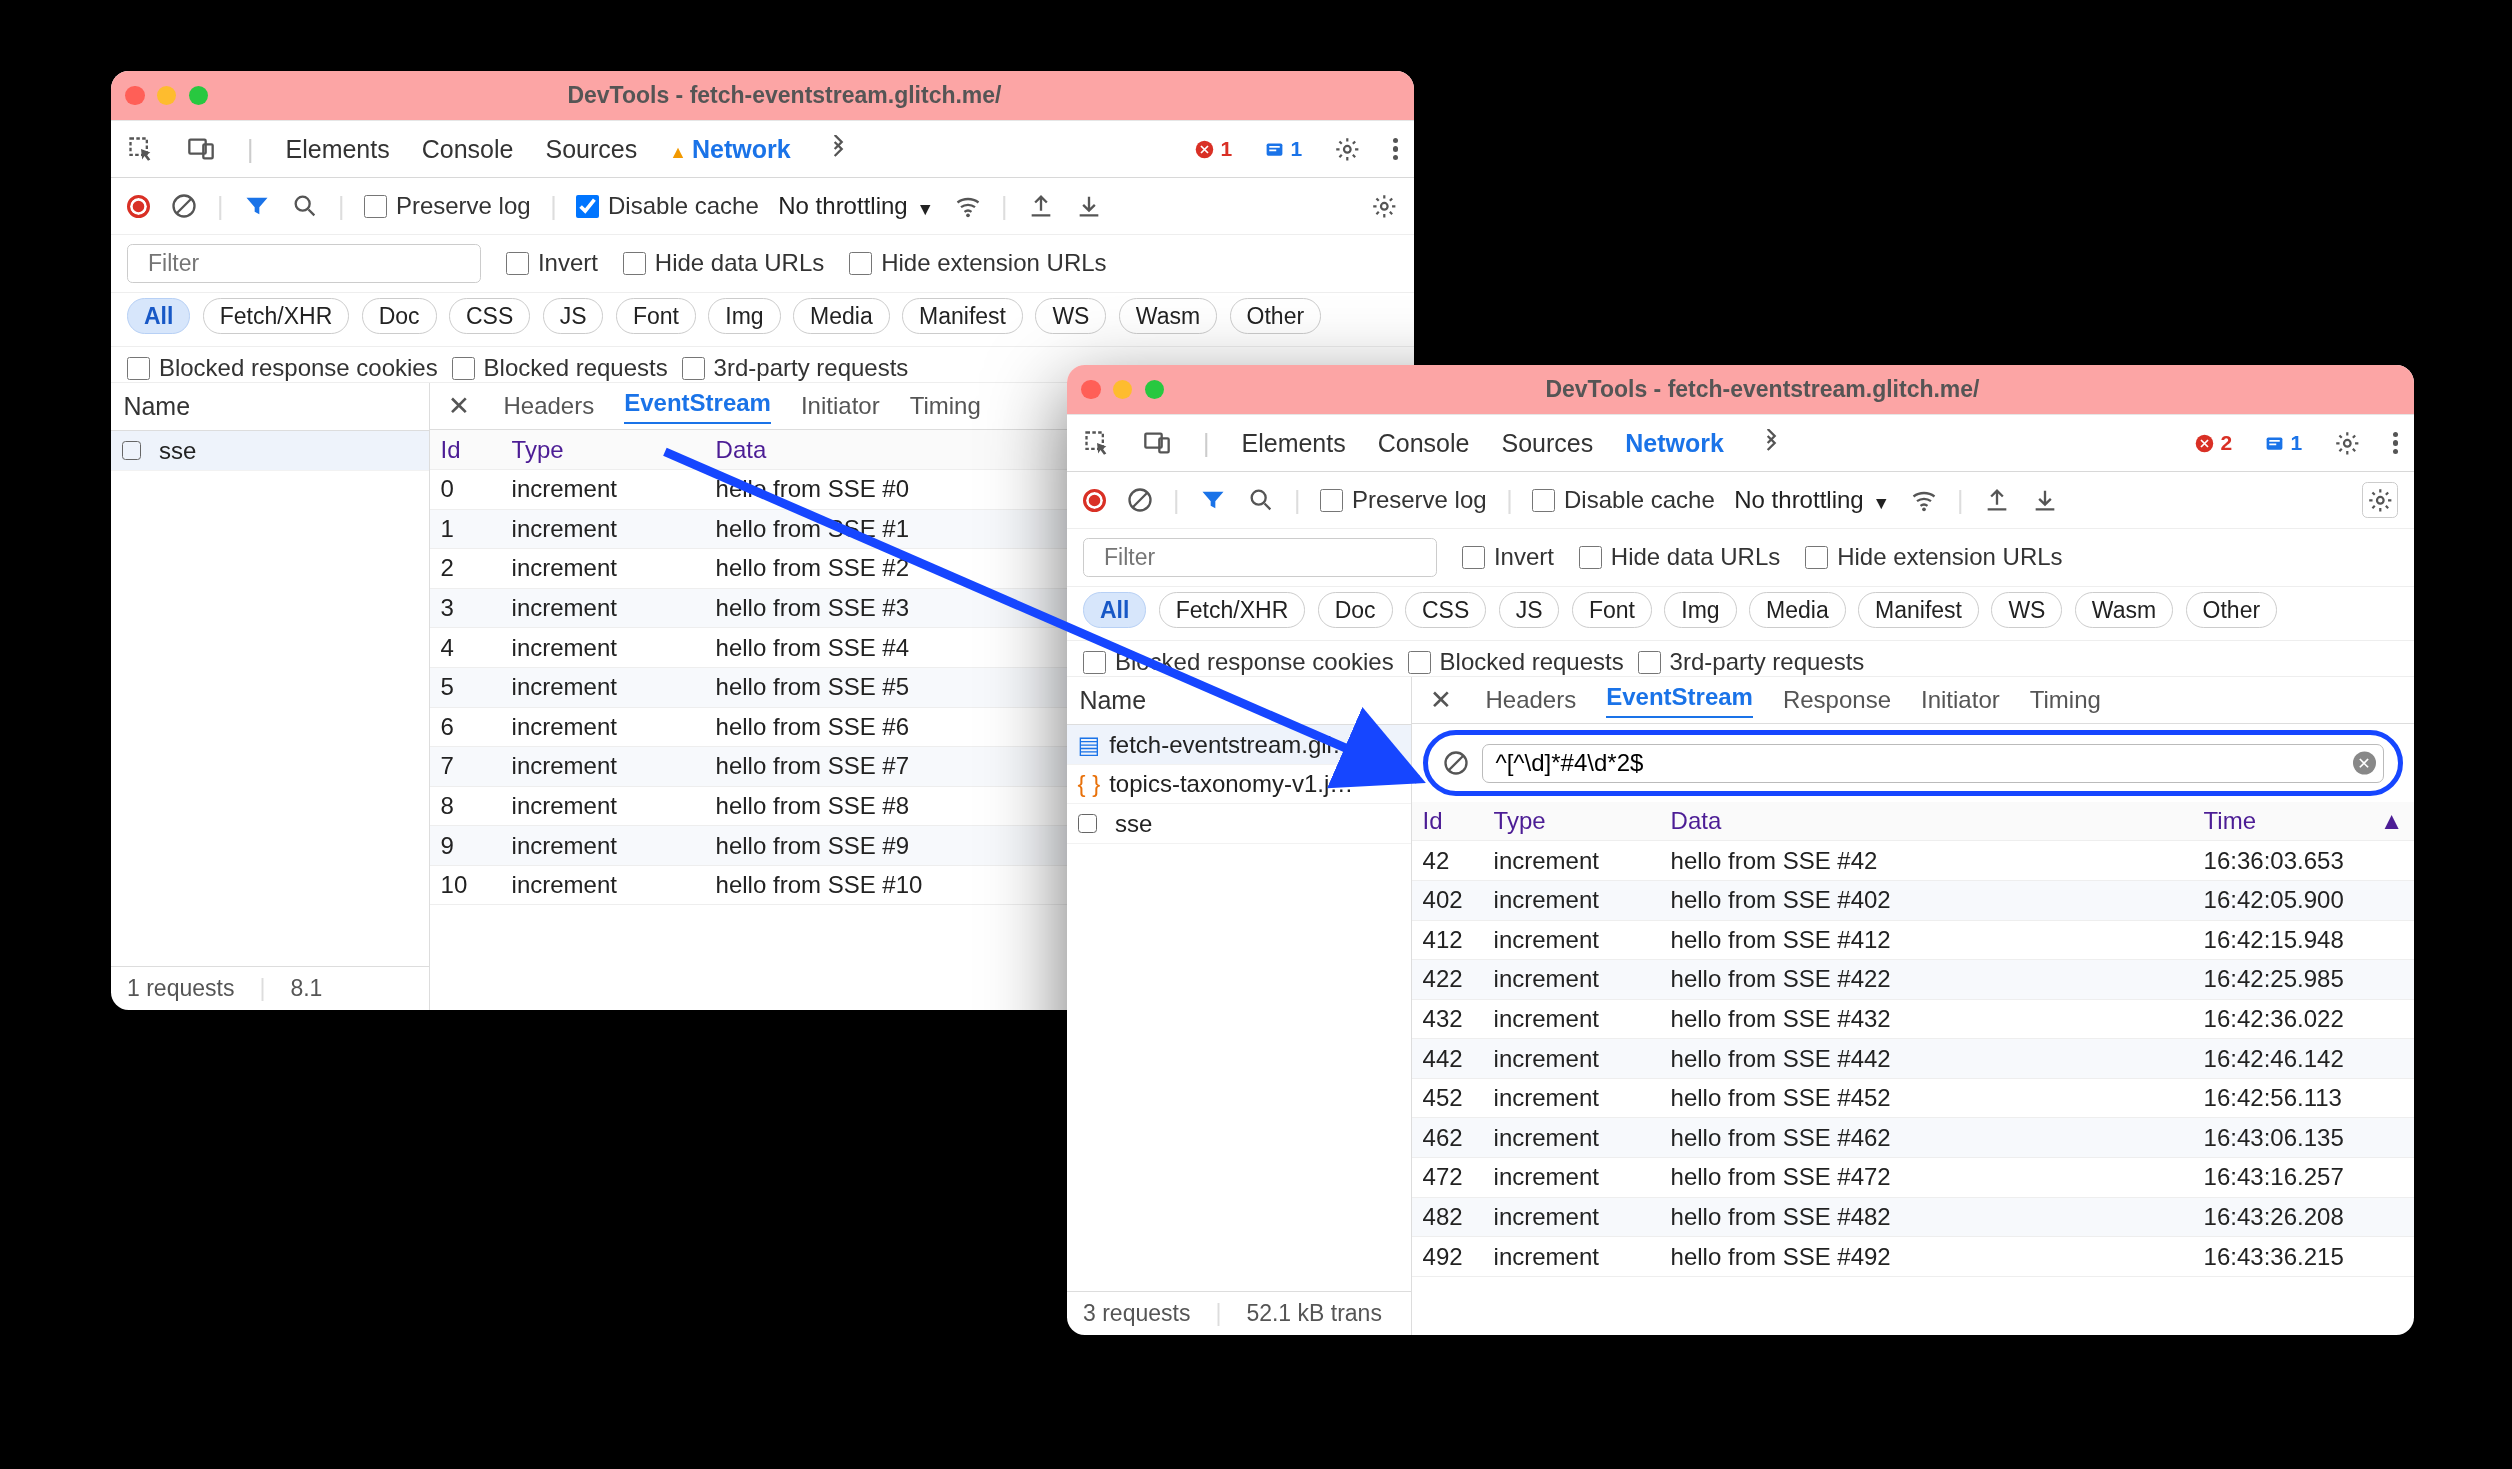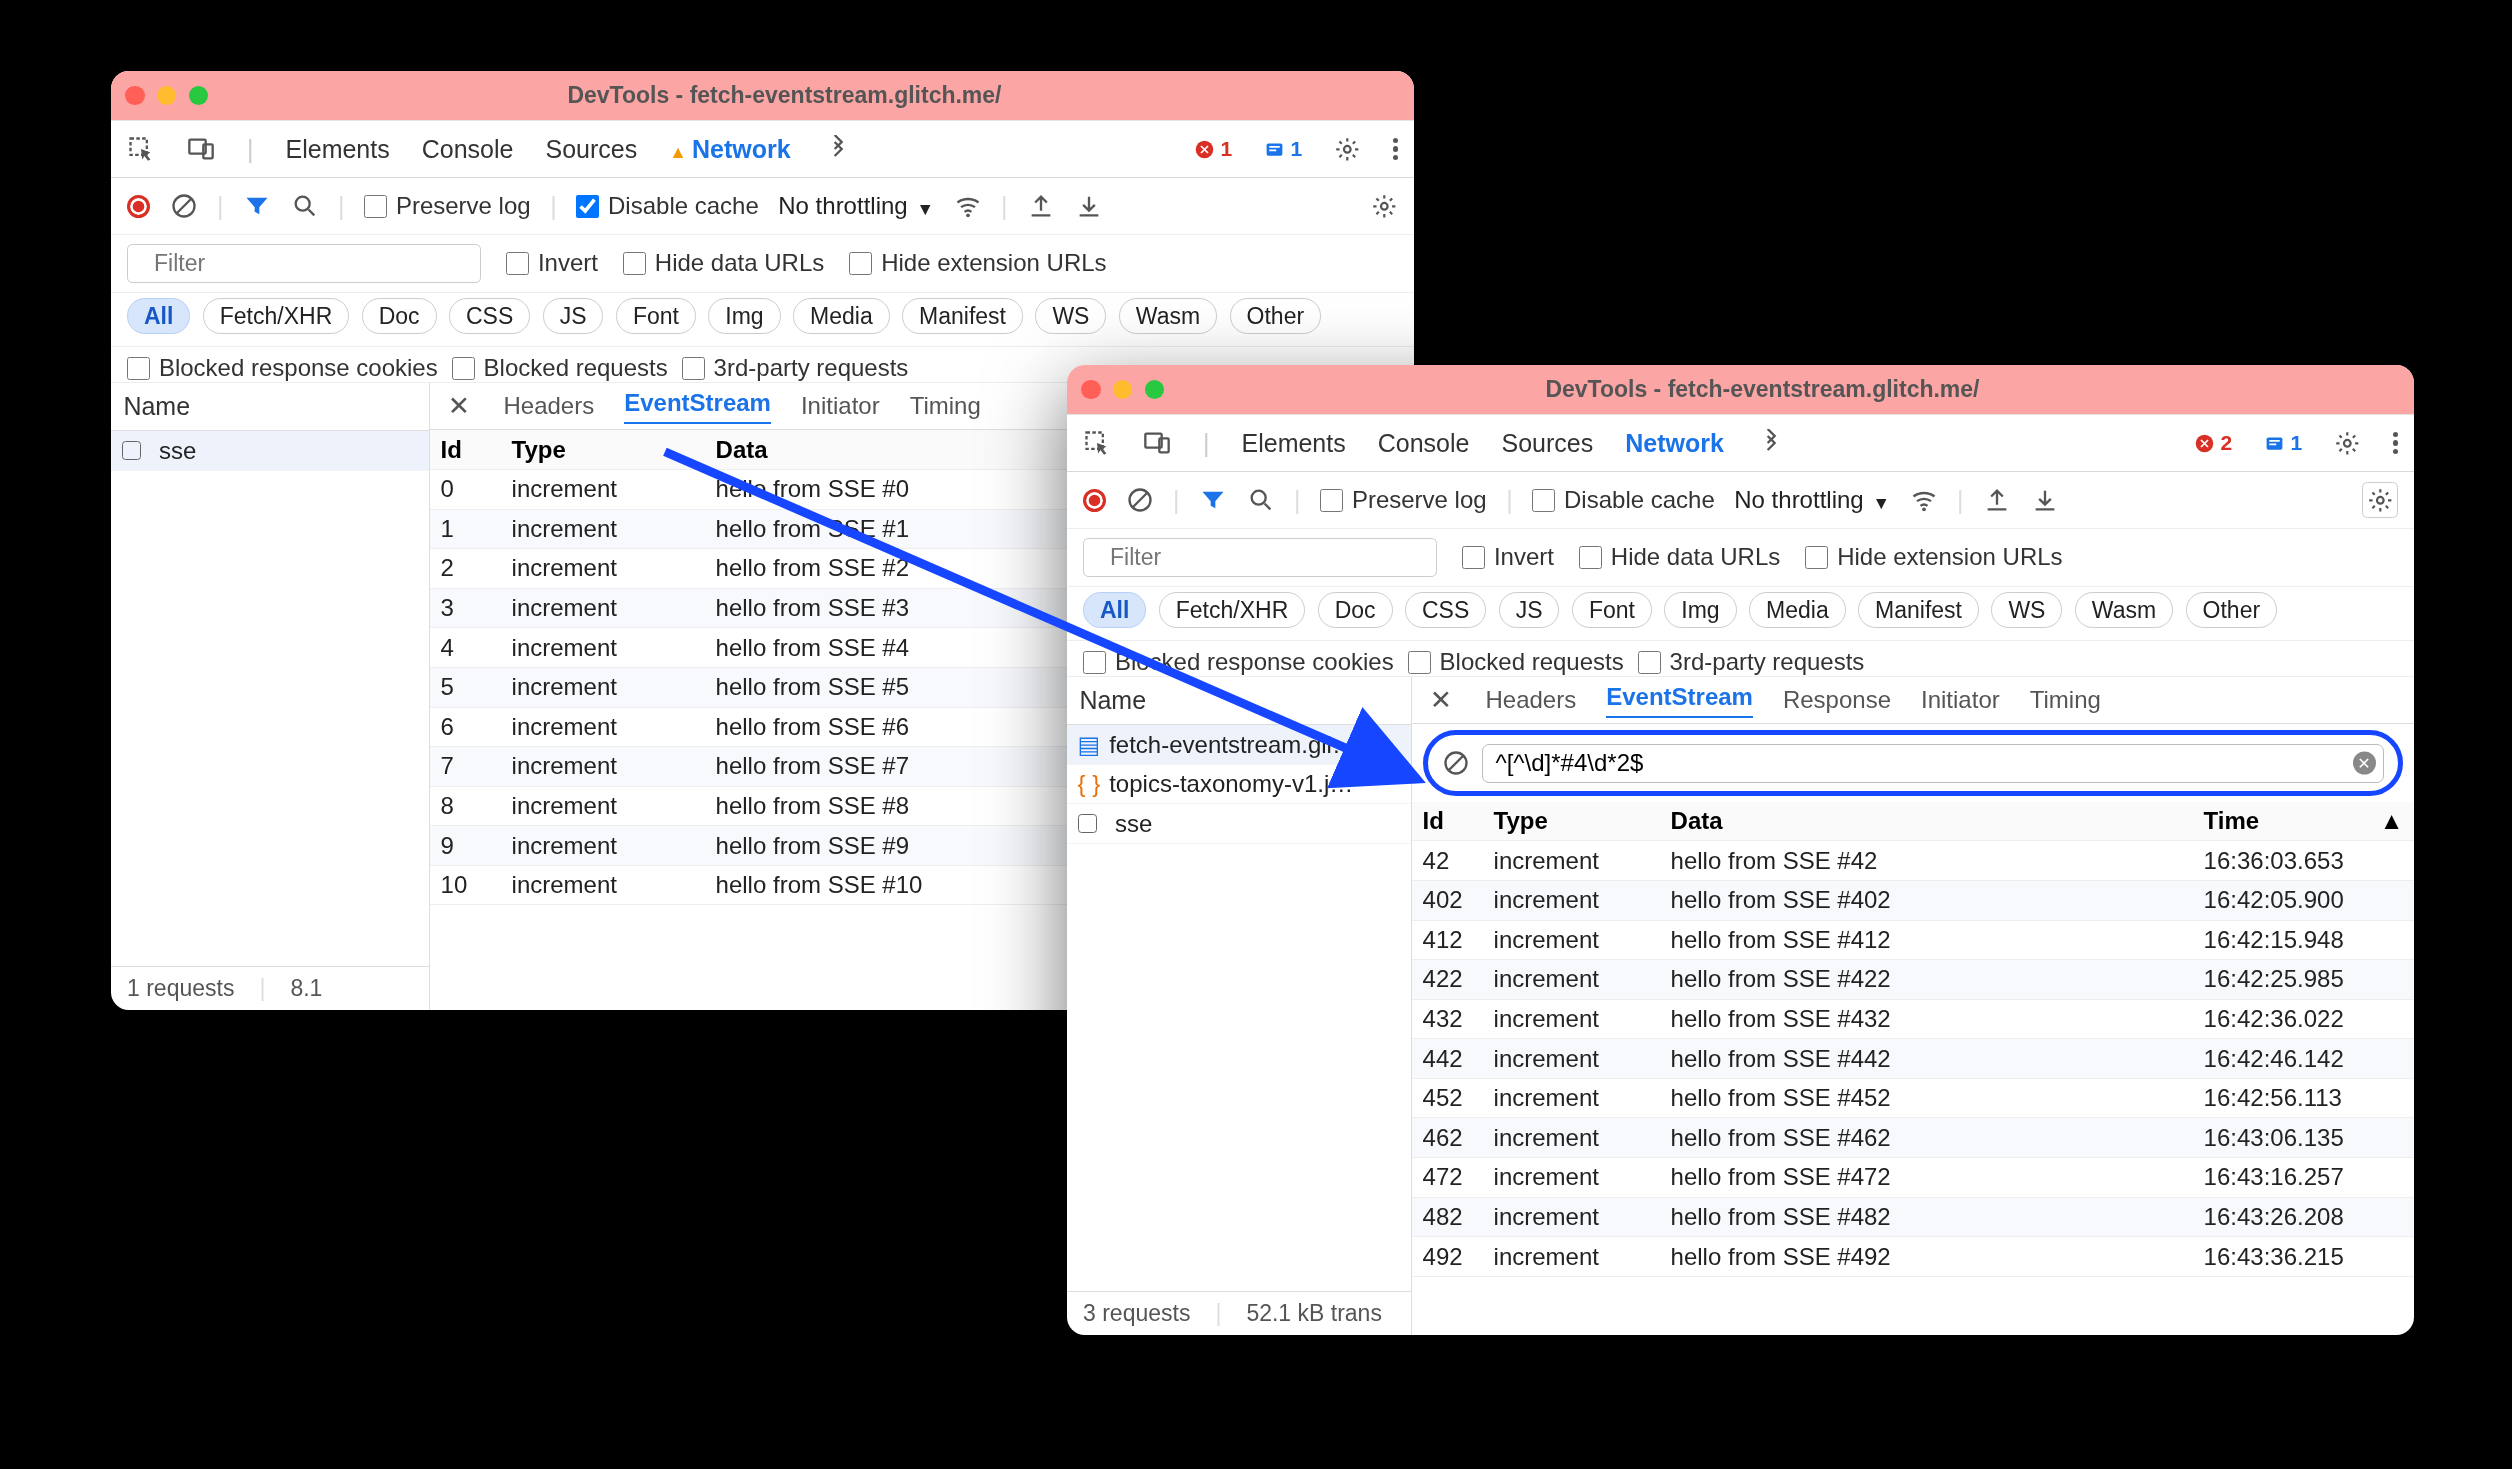--- a/index.html
+++ b/index.html
@@ -54,21 +54,21 @@
     display:flex; align-items:center; gap:19.5px; padding:0 16px; height:57px; border-bottom:0.9px solid #eee; flex:none;
   }
   .rec { width:23px;height:23px;border-radius:50%;border:3.5px solid #d93025; background:#d93025;box-shadow:inset 0 0 0 2.7px #fff;}
   .chip-label{display:flex;align-items:center;gap:8.9px;font-size:24px;color:#333}
   .chip-label input{width:23px;height:23px}
   .throttle{display:flex;align-items:flex-end;gap:8.9px;font-size:24px}
   .filterbar {
     display:flex; align-items:center; gap:25px; padding:8.9px 16px; border-bottom:0.9px solid #eee; flex:none;
   }
   .filterinput{
-    width:354px;height:39px;border:0.9px solid #ccc;border-radius:5.3px;padding:0 26px;font-size:23px;color:#000000;
+    width:354px;height:39px;border:0.9px solid #ccc;border-radius:5.3px;padding:0 20px;font-size:23px;color:#000000;
   }
   .typechips{display:flex;gap:12.4px;padding:5.3px 16px 12.4px;border-bottom:0.9px solid #eee;flex-wrap:wrap;flex:none}
   .typechip{border:0.9px solid #ccc;border-radius:17.7px;padding:3.5px 16px;font-size:23px;background:#fff}
   .typechip.active{background:#d7e6fb;border-color:#b7d0f5;color:#1858c6;font-weight:600}
   .blockrow{display:flex;gap:14px;padding:7px 16px 0;border-bottom:0.9px solid #eee;flex:none}
   .main-split{flex:1;display:flex;min-height:0}
   .namecol{width:319px;border-right:0.9px solid #ddd;display:flex;flex-direction:column;min-height:0}
   .namecol .hdr{padding:8.9px 12.4px;font-weight:400;color:#333;border-bottom:0.9px solid #ddd}
   .reqlist{flex:1;overflow:auto}
   .reqrow{display:flex;align-items:center;gap:8.9px;padding:5.3px 10.6px;font-size:24px;border-bottom:0.9px solid #f2f2f2}
@@ -80,21 +80,21 @@
   .subtabs .x{color:#555;font-size:26.6px;margin-right:3.5px}
   .subtab{color:#555}
   .subtab.active{color:#1a73e8;font-weight:600;border-bottom:2.7px solid #1a73e8;padding-bottom:5.3px}
   .evt-filterbar{display:flex;align-items:center;gap:12.4px;padding:8.9px 14px;flex:none}
   .evt-filterbar.highlight{border:5.3px solid #1646ff;border-radius:35px;margin:5.3px 10.6px}
   .evt-input{flex:1;height:39px;border:0.9px solid #bbb;border-radius:7px;padding:0 35px 0 12.4px;font-size:24px}
   .evt-input-wrap{position:relative;flex:1;display:flex}
   .evt-clear{position:absolute;right:8.9px;top:50%;transform:translateY(-50%);width:23px;height:23px;border-radius:50%;background:#888;color:#fff;display:flex;align-items:center;justify-content:center;font-size:16px}
   .tbl{flex:1;overflow:auto}
   .trow{display:flex;border-bottom:0.9px solid #eee}
-  .trow.hdr{background:#fafafa;font-weight:700;color:#000000}
+  .trow.hdr{background:#fafafa;font-weight:400;color:#4c1d95}
   .trow.alt{background:#f7f9fc}
   .tc{padding:5.3px 10.6px;font-size:24px;overflow:hidden;text-overflow:ellipsis;white-space:nowrap}
   
   .winA .tc.id{width:71px}.winA .tc.type{width:204px}.winA .tc.data{flex:1}.winA .tc.time{width:80px}
   
   .winB .tc.id{width:71px}.winB .tc.type{width:177px}.winB .tc.data{flex:1}.winB .tc.time{width:221px;display:flex;justify-content:space-between}
   .statusbar{height:44px;border-top:0.9px solid #ddd;display:flex;align-items:center;gap:25px;padding:0 16px;font-size:23px;color:#555;flex:none}
   .namecol-wide{width:345px}
   .arrow{
     position:absolute;pointer-events:none;

